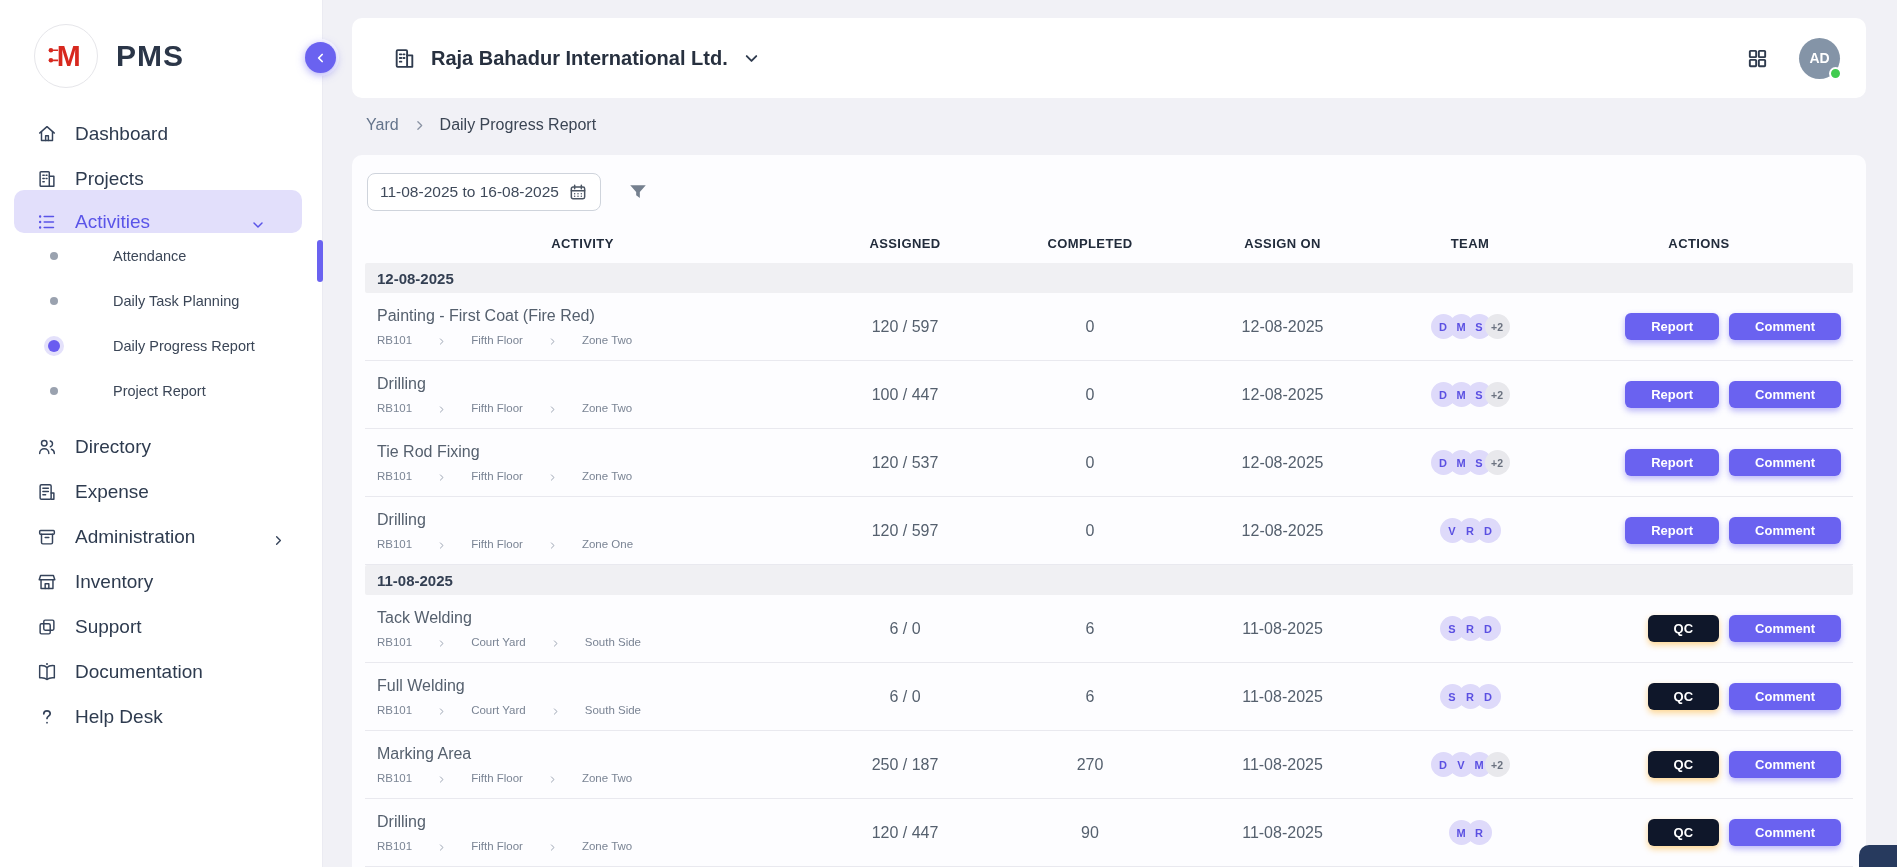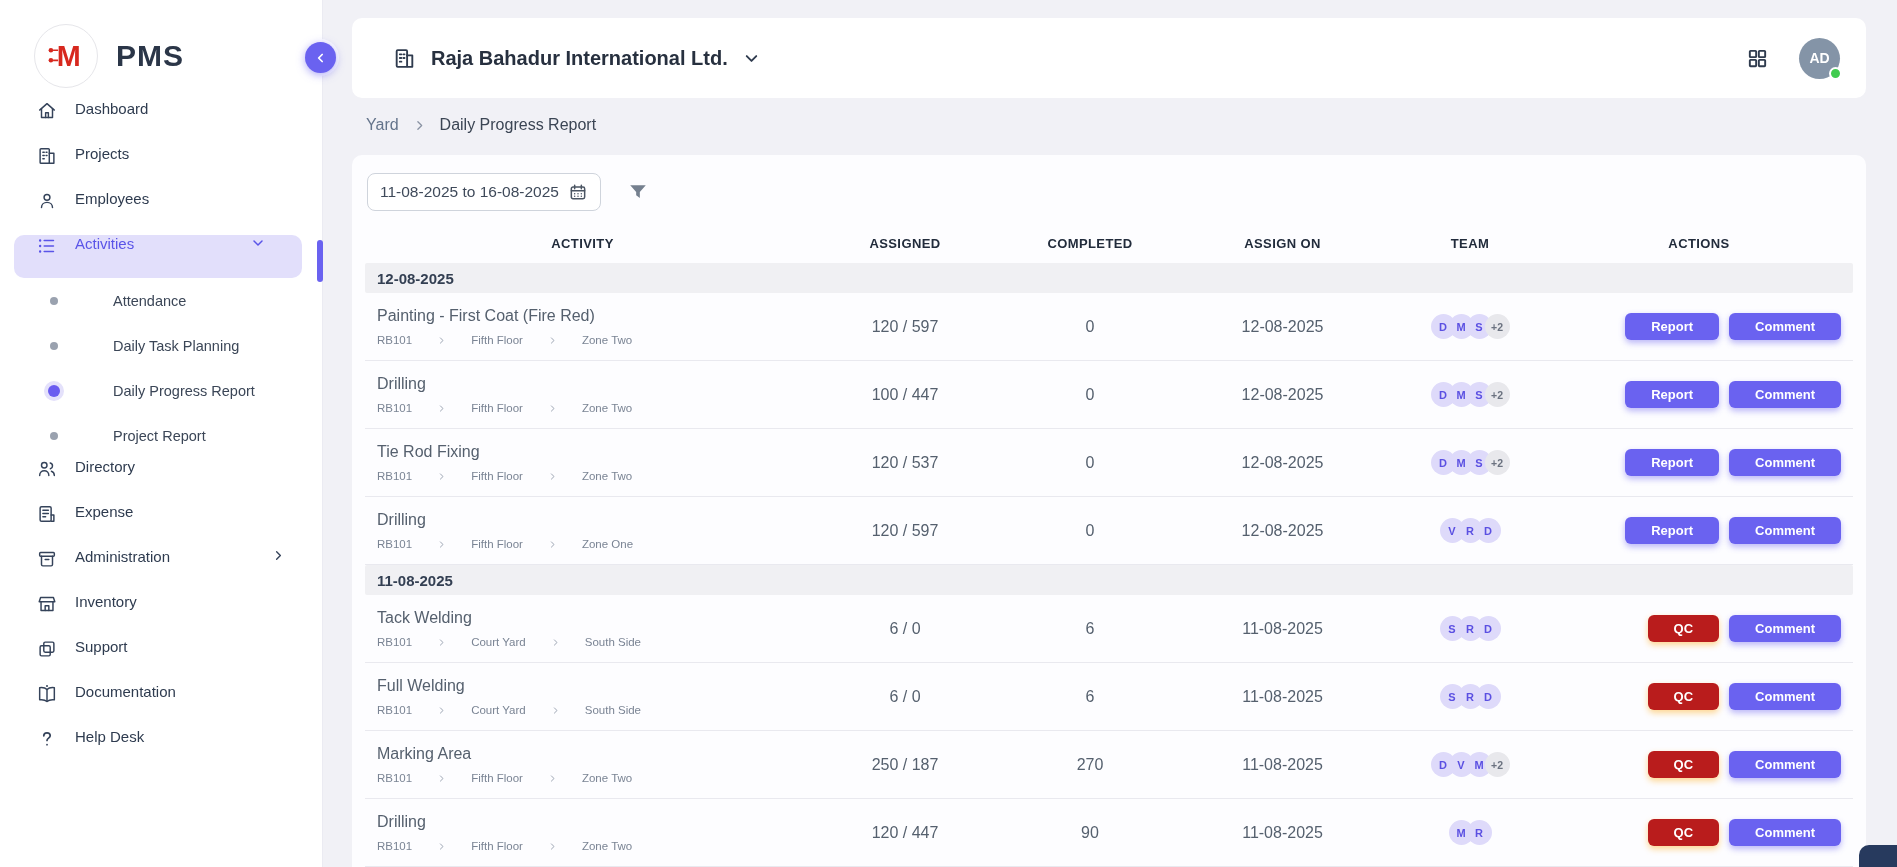--- a/index.html
+++ b/index.html
@@ -21,23 +21,23 @@
   .logo-row { display:flex; align-items:center; gap:18px; padding:24px 0 8px 34px; }
   .logo-circle {
     width:64px; height:64px; border-radius:50%;
     border:1px solid #e6e6ea; background:#fff;
     display:flex; align-items:center; justify-content:center;
   }
   .pms-title { font-size:30px; font-weight:700; color:#2b3648; letter-spacing:1px; }
 
   .nav { margin-top:4px; }
   .nav-item {
-    display:flex; align-items:flex-start; gap:17px;
+    display:flex; align-items:flex-end; gap:17px;
     height:45px; padding-left:36px; padding-right:36px;
-    font-size:15px; color:#2e3b4f; cursor:pointer;
+    font-size:19px; color:#2e3b4f; cursor:pointer;
   }
   .nav-item .ico { width:22px; height:22px; flex:0 0 22px; }
   .nav-item.active-parent {
     background:#e2dffb; color:#5a54e8; border-radius:10px;
     margin:0 20px 0 14px; padding-left:22px; height:43px;
   }
   .active-edge {
     position:absolute; right:-1px; top:240px; width:6px; height:42px;
     background:#6a62f0; border-radius:4px;
   }
@@ -92,37 +92,37 @@
   .thead { height:40px; }
   .th { text-align:center; font-size:13px; font-weight:700; color:#222c3c; letter-spacing:.4px; }
 
   .group-row {
     background:#f0f0f3; height:30px; display:flex; align-items:center;
     padding-left:12px; font-weight:700; font-size:15px; color:#333f52; border-radius:2px;
   }
   .data-row { height:68px; border-bottom:1px solid #e9e9ef; }
   .c-activity { padding-left:12px; }
   .row-title { font-size:16px; color:#55606e; margin-bottom:9px; }
-  .row-path { font-size:11.5px; color:#7a8494; display:flex; align-items:center; gap:25px; }
+  .row-path { font-size:11.5px; color:#7a8494; display:flex; align-items:flex-end; gap:25px; }
   .c-num { text-align:center; font-size:16px; color:#55606e; }
   .c-team { display:flex; justify-content:center; }
   .badge {
     width:25px; height:25px; border-radius:50%; background:#dedafa; color:#5b50e2;
     font-size:11px; font-weight:600; display:flex; align-items:center; justify-content:center;
     margin-left:-7px;
   }
   .badge:first-child { margin-left:0; }
   .badge.extra { background:#e8e8ec; color:#6b7280; font-size:10.5px; }
   .c-actions { display:flex; justify-content:flex-end; gap:10px; padding-right:12px; }
   .btn {
     height:27px; padding:0 26px; border:none; border-radius:6px;
     background:#6a62f0; color:#fff; font-weight:700; font-size:13px;
     font-family:inherit; box-shadow:0 3px 6px rgba(106,98,240,.45); cursor:pointer;
   }
-  .btn.qc { background:#b91c1c; box-shadow:0 3px 6px rgba(255,167,12,.45); }
+  .btn.qc { background:#0f172a; box-shadow:0 3px 6px rgba(255,167,12,.45); }
 
   .corner-widget {
     position:absolute; right:0; bottom:0; width:38px; height:22px;
     background:#273a5e; border-radius:10px 0 0 0; cursor:pointer; z-index:6;
   }
 </style>
 </head>
 <body>
 
 <aside class="sidebar">
@@ -148,27 +148,20 @@
         </svg>
       <span>Dashboard</span>
     </div>
     <div class="nav-item">
       <svg class="ico" viewBox="0 0 24 24" fill="none" stroke="#35435a" stroke-width="1.6" stroke-linecap="round" stroke-linejoin="round">
           <rect x="4.5" y="4" width="10" height="16" rx="1"></rect>
           <path d="M14.5 9h5v11h-5"></path>
           <path d="M7.5 8h1.5M11 8h1M7.5 11.5h1.5M11 11.5h1M7.5 15h1.5"></path>
         </svg>
       <span>Projects</span>
-    </div>
-    <div class="nav-item">
-      <svg class="ico" viewBox="0 0 24 24" fill="none" stroke="#35435a" stroke-width="1.6" stroke-linecap="round" stroke-linejoin="round">
-          <circle cx="12" cy="8" r="3.2"></circle>
-          <path d="M6 19c0-3.3 2.7-5.5 6-5.5s6 2.2 6 5.5"></path>
-        </svg>
-      <span>Employees</span>
     </div>
 
     <div class="nav-item active-parent">
       <svg class="ico" viewBox="0 0 24 24" fill="none" stroke="#5a54e8" stroke-width="1.8" stroke-linecap="round" stroke-linejoin="round">
           <path d="M9 6h10M9 12h10M9 18h10"></path>
           <path d="M4.5 6h.01M4.5 12h.01M4.5 18h.01" stroke-width="2.6"></path>
         </svg>
       <span>Activities</span>
       <svg class="mi-spacer" width="16" height="16" viewBox="0 0 24 24" fill="none" stroke="#5a54e8" stroke-width="2.2" stroke-linecap="round" stroke-linejoin="round">
           <path d="M6 9l6 6 6-6"></path>

